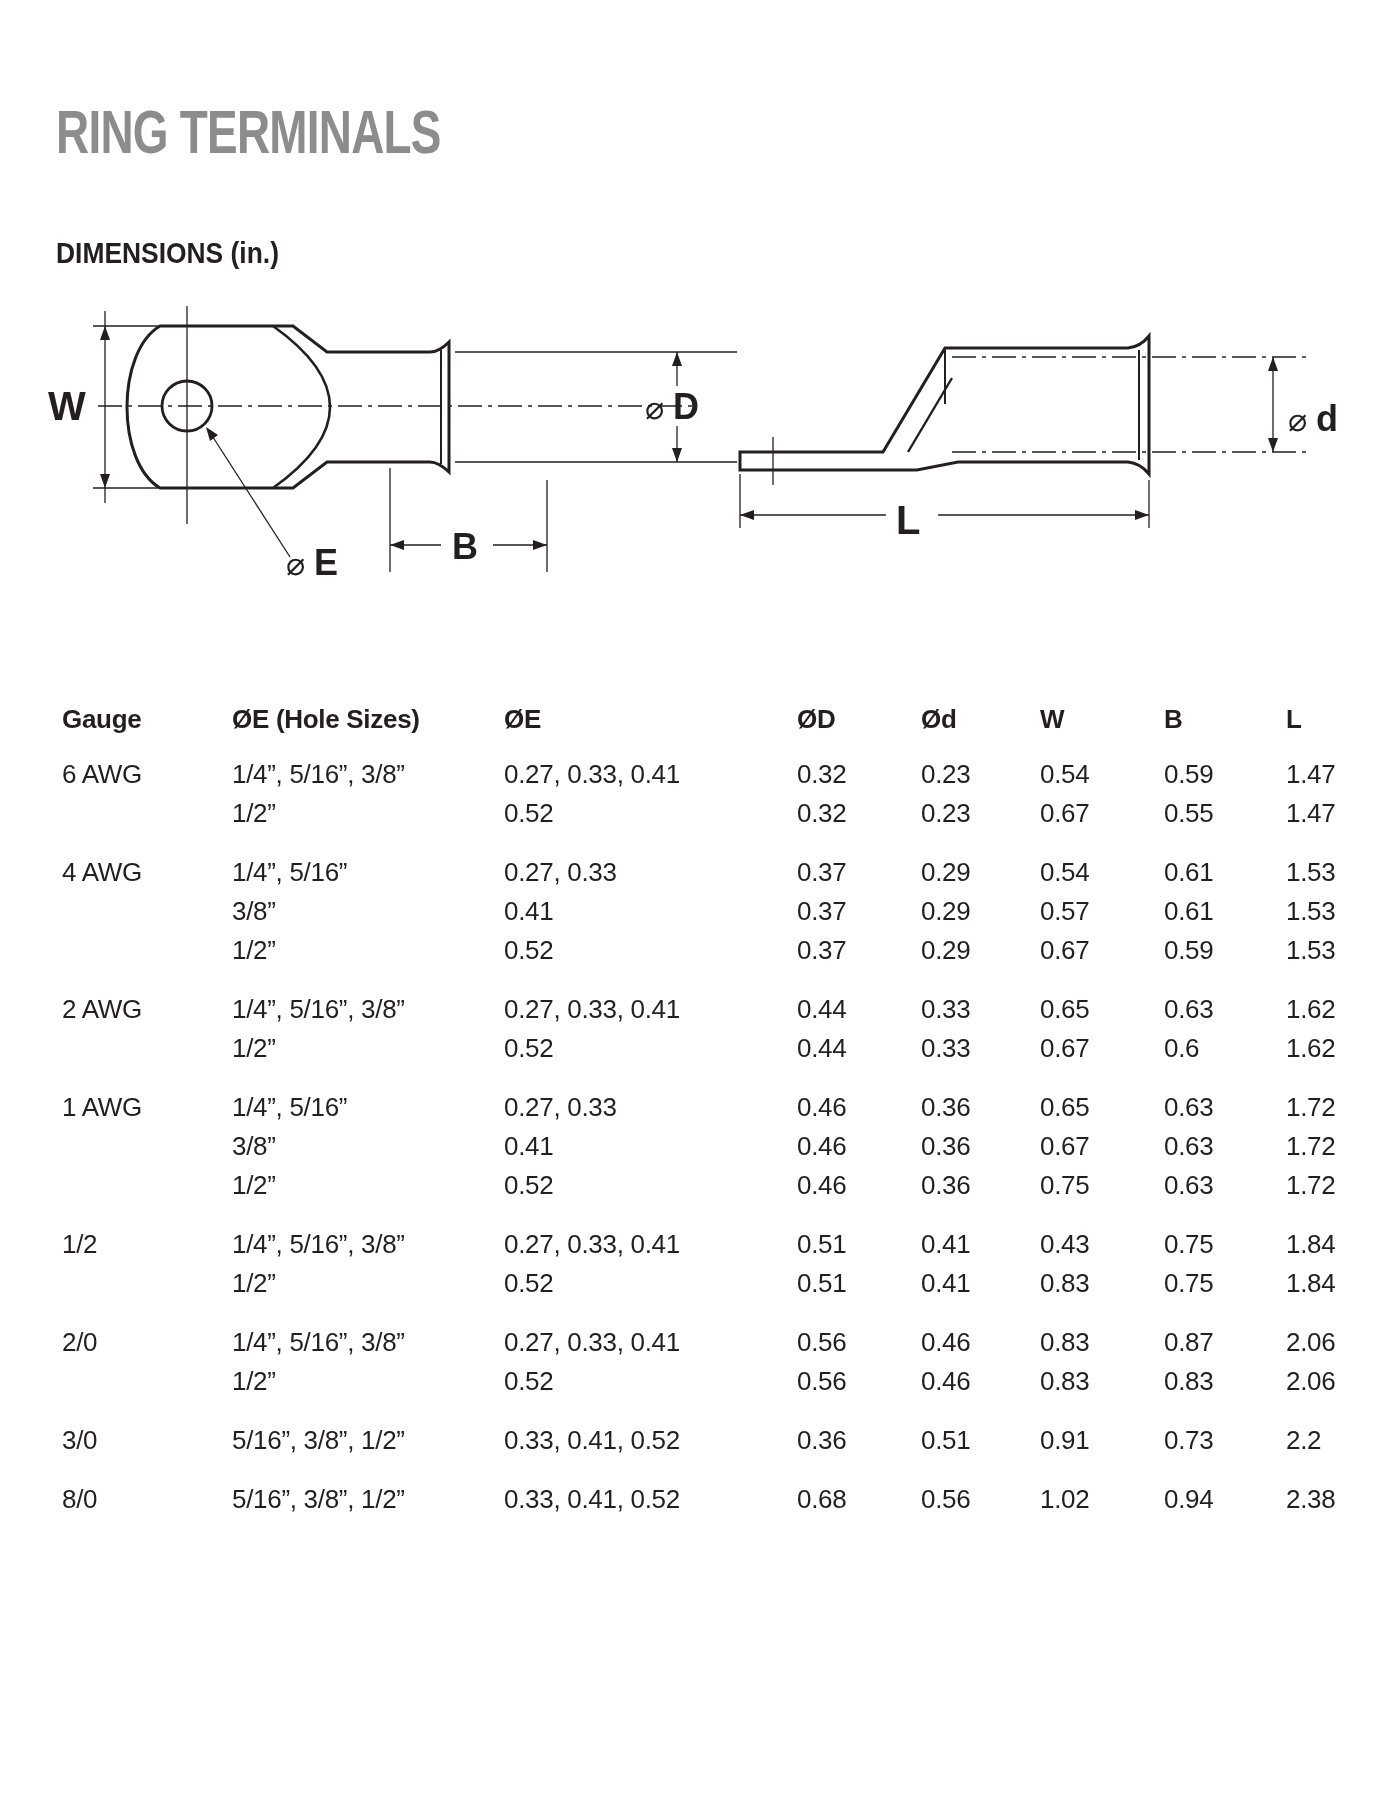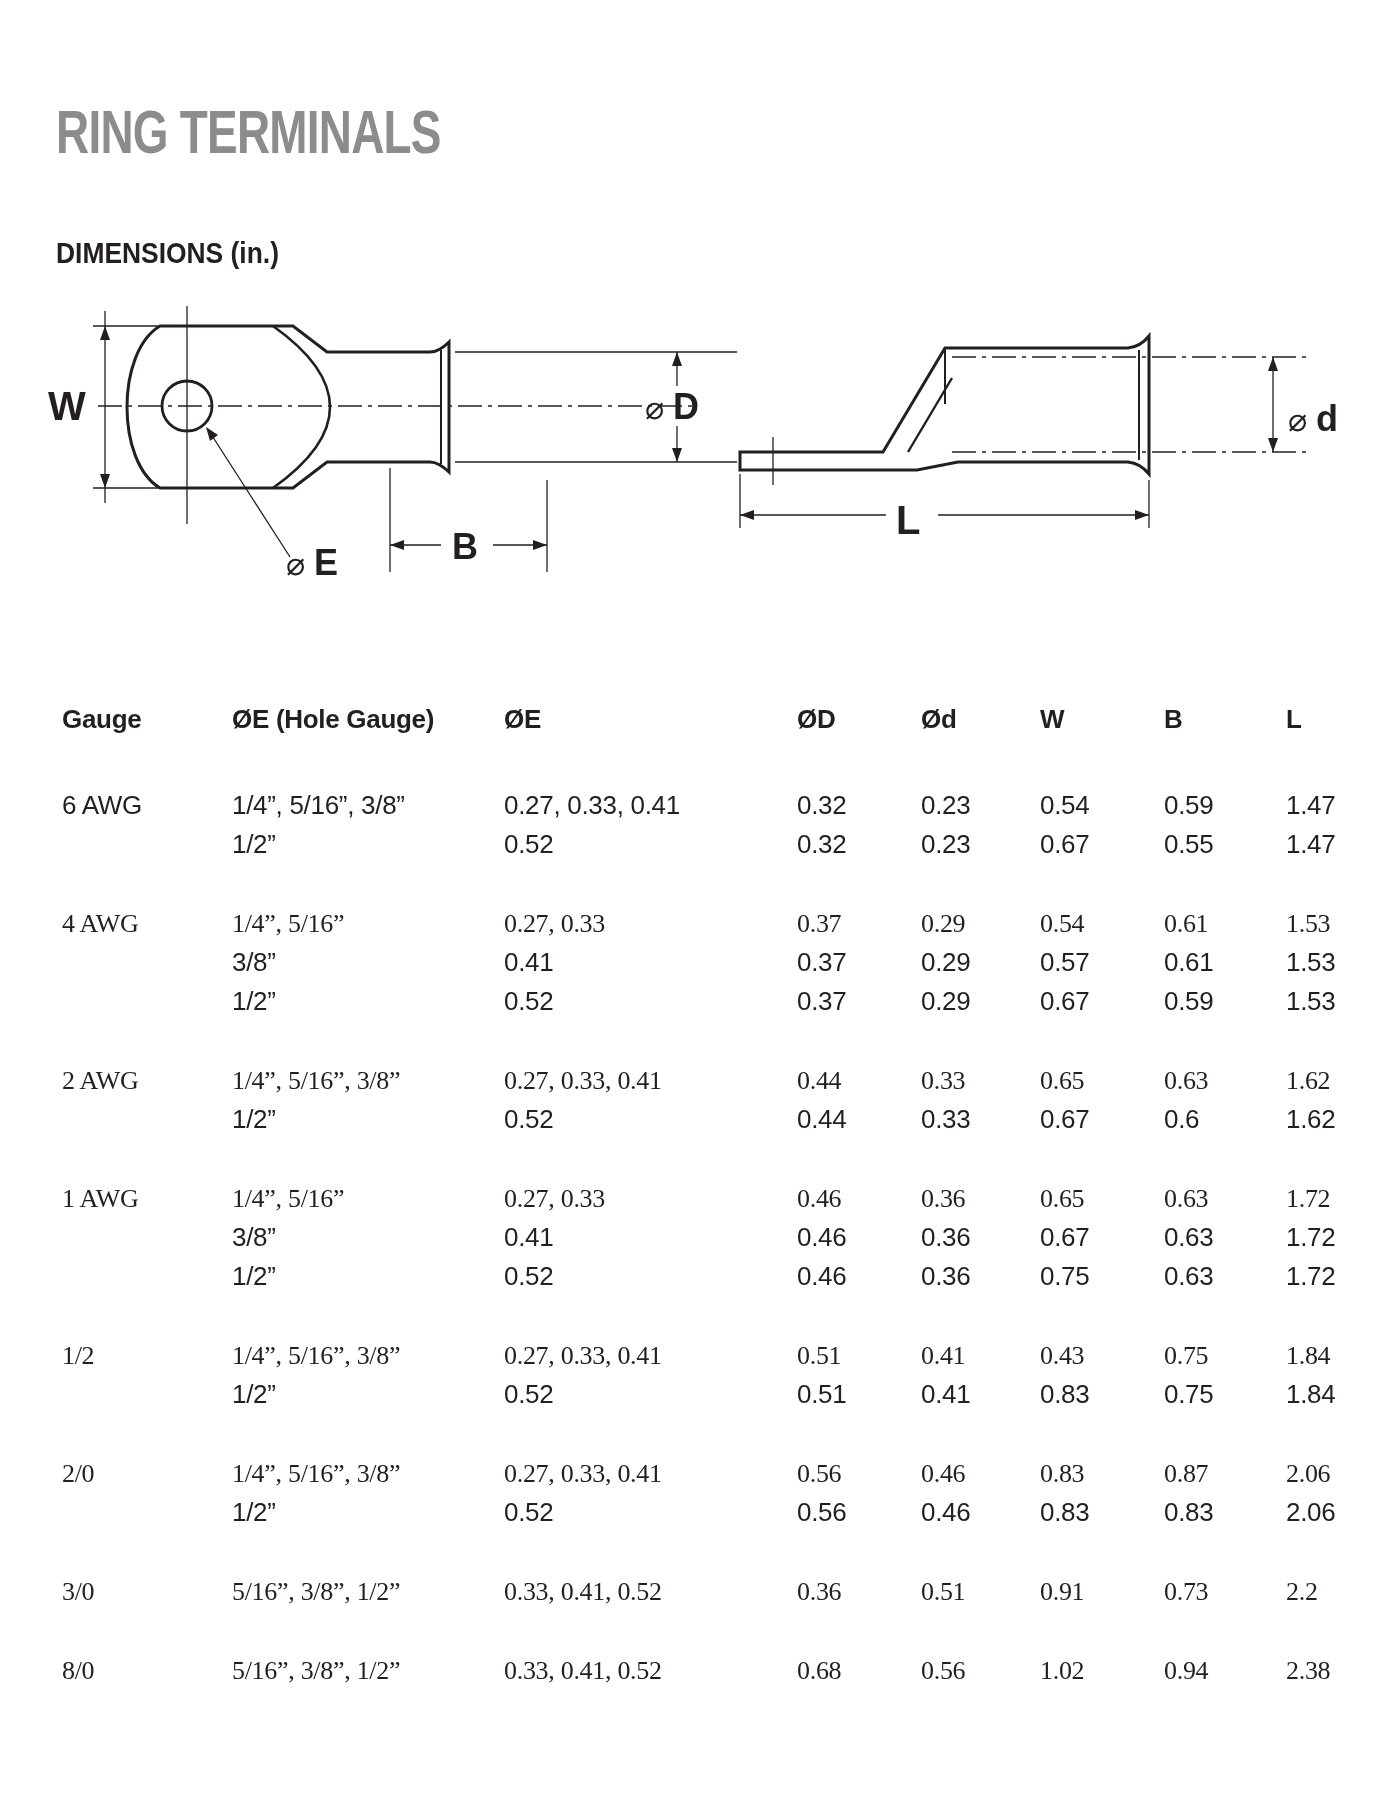--- a/index.html
+++ b/index.html
@@ -13,22 +13,22 @@
     transform:scaleX(0.74);transform-origin:left top;white-space:nowrap;
   }
   .subtitle{
     position:absolute;left:56px;top:236px;
     font-size:30px;font-weight:bold;color:#231f20;
     transform:scaleX(0.88);transform-origin:left top;white-space:nowrap;
   }
   .diagram-svg{position:absolute;left:0;top:0;}
   .dim-table{position:absolute;left:0;top:700px;width:1316px;}
   .t-row{position:relative;height:39px;}
-  .t-row.first{margin-top:47px;}
-  .t-row.group-start{margin-top:40px;font-family:Liberation Serif, serif;}
+  .t-row.first{margin-top:16px;}
+  .t-row.group-start{margin-top:20px;}
   .t-cell{
     position:absolute;top:0;height:39px;line-height:39px;
     font-size:26px;letter-spacing:-0.3px;white-space:nowrap;color:#231f20;
   }
   .t-head .t-cell{font-weight:bold;}
   .c0{left:62px;}  .c1{left:232px;} .c2{left:504px;} .c3{left:797px;}
   .c4{left:921px;} .c5{left:1040px;} .c6{left:1164px;} .c7{left:1286px;}
 </style>
 </head>
 <body>
@@ -115,21 +115,21 @@
     <text x="673" y="419" font-size="36" font-weight="bold">D</text>
     <text x="1288" y="431" font-size="32">⌀</text>
     <text x="1316" y="431" font-size="36" font-weight="bold">d</text>
     <text x="896" y="534" font-size="40" font-weight="bold">L</text>
   </g>
 </svg>
 
 <div class="dim-table" id="dim-table">
     <div class="t-row t-head">
       <span class="t-cell c0">Gauge</span>
-      <span class="t-cell c1">ØE (Hole Gauge)</span>
+      <span class="t-cell c1">ØE (Hole Sizes)</span>
       <span class="t-cell c2">ØE</span>
       <span class="t-cell c3">ØD</span>
       <span class="t-cell c4">Ød</span>
       <span class="t-cell c5">W</span>
       <span class="t-cell c6">B</span>
       <span class="t-cell c7">L</span>
     </div>
     <div class="t-row first">
       <span class="t-cell c0">6 AWG</span>
       <span class="t-cell c1">1/4”, 5/16”, 3/8”</span>

